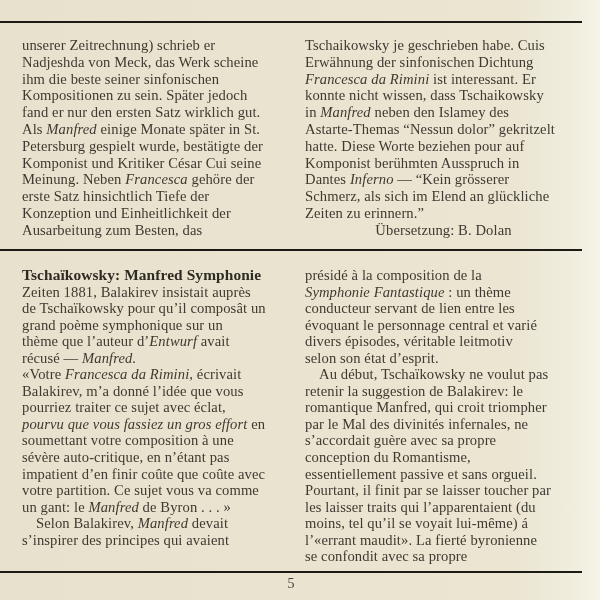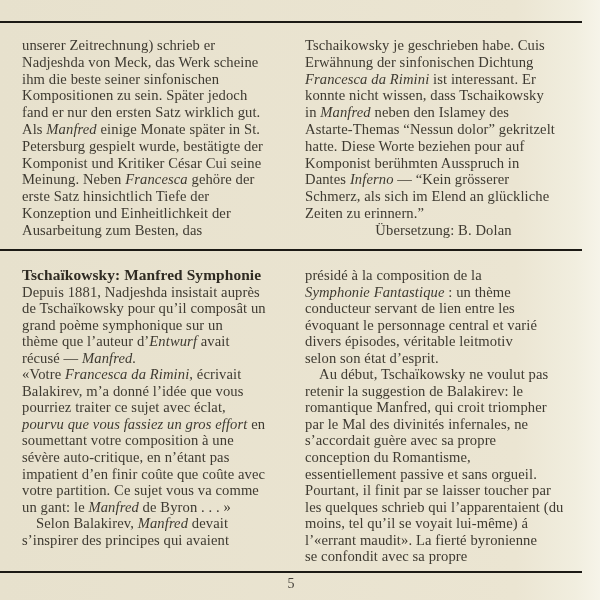--- a/index.html
+++ b/index.html
@@ -101,21 +101,21 @@
         <div class="line align-right"><span>Übersetzung: B. Dolan</span></div>
       </div>
   </section>
 
   <div class="rule rule-mid"></div>
 
   <section class="cols french">
     <div class="col-left">
       <h2 class="heading">Tschaïkowsky: Manfred Symphonie</h2>
       <div>
-          <div class="line"><span>Depuis 1881, Nadjeshda insistait auprès</span></div>
+          <div class="line"><span>Zeiten 1881, Balakirev insistait auprès</span></div>
           <div class="line"><span>de Tschaïkowsky pour qu’il composât un</span></div>
           <div class="line"><span>grand poème symphonique sur un</span></div>
           <div class="line"><span>thème que l’auteur d’</span><span class="it">Entwurf</span><span> avait</span></div>
           <div class="line"><span>récusé — </span><span class="it">Manfred.</span></div>
           <div class="line"><span>«Votre </span><span class="it">Francesca da Rimini</span><span>, écrivait</span></div>
           <div class="line"><span>Balakirev, m’a donné l’idée que vous</span></div>
           <div class="line"><span>pourriez traiter ce sujet avec éclat,</span></div>
           <div class="line"><span class="it">pourvu que vous fassiez un gros effort</span><span> en</span></div>
           <div class="line"><span>soumettant votre composition à une</span></div>
           <div class="line"><span>sévère auto-critique, en n’étant pas</span></div>
@@ -134,21 +134,21 @@
         <div class="line"><span>divers épisodes, véritable leitmotiv</span></div>
         <div class="line"><span>selon son état d’esprit.</span></div>
         <div class="line" style="padding-left: 14px;"><span>Au début, Tschaïkowsky ne voulut pas</span></div>
         <div class="line"><span>retenir la suggestion de Balakirev: le</span></div>
         <div class="line"><span>romantique Manfred, qui croit triompher</span></div>
         <div class="line"><span>par le Mal des divinités infernales, ne</span></div>
         <div class="line"><span>s’accordait guère avec sa propre</span></div>
         <div class="line"><span>conception du Romantisme,</span></div>
         <div class="line"><span>essentiellement passive et sans orgueil.</span></div>
         <div class="line"><span>Pourtant, il finit par se laisser toucher par</span></div>
-        <div class="line"><span>les quelques schrieb qui l’apparentaient (du</span></div>
+        <div class="line"><span>les laisser traits qui l’apparentaient (du</span></div>
         <div class="line"><span>moins, tel qu’il se voyait lui-même) á</span></div>
         <div class="line"><span>l’«errant maudit». La fierté byronienne</span></div>
         <div class="line"><span>se confondit avec sa propre</span></div>
       </div>
   </section>
 
   <div class="rule rule-bottom"></div>
 
   <div class="page-number">5</div>
 

